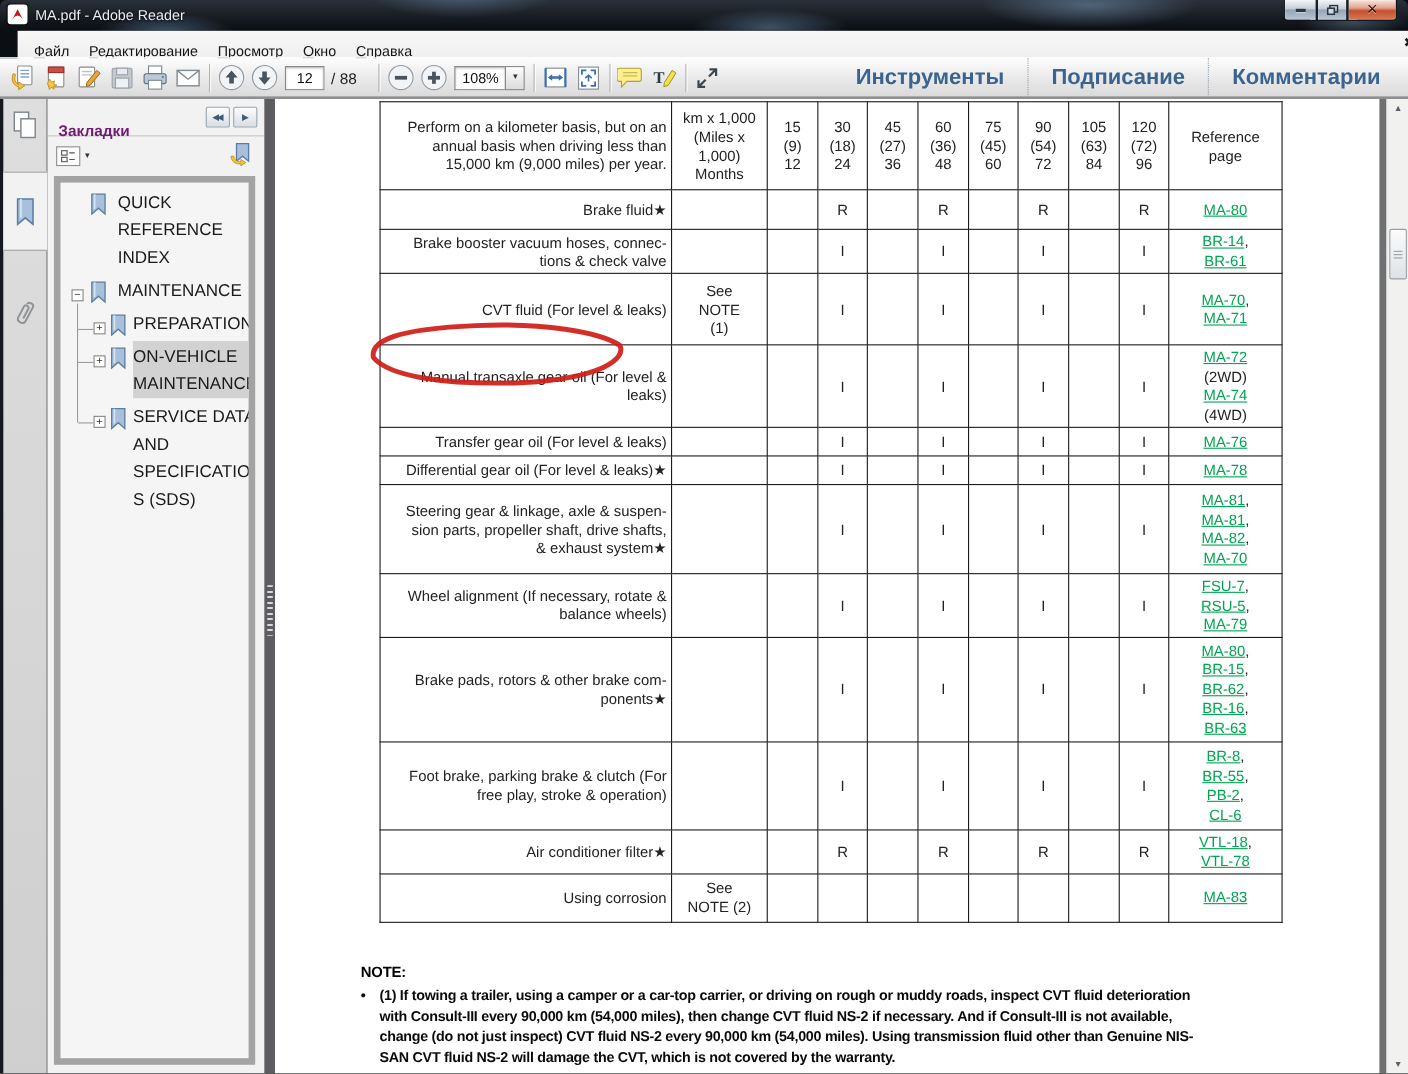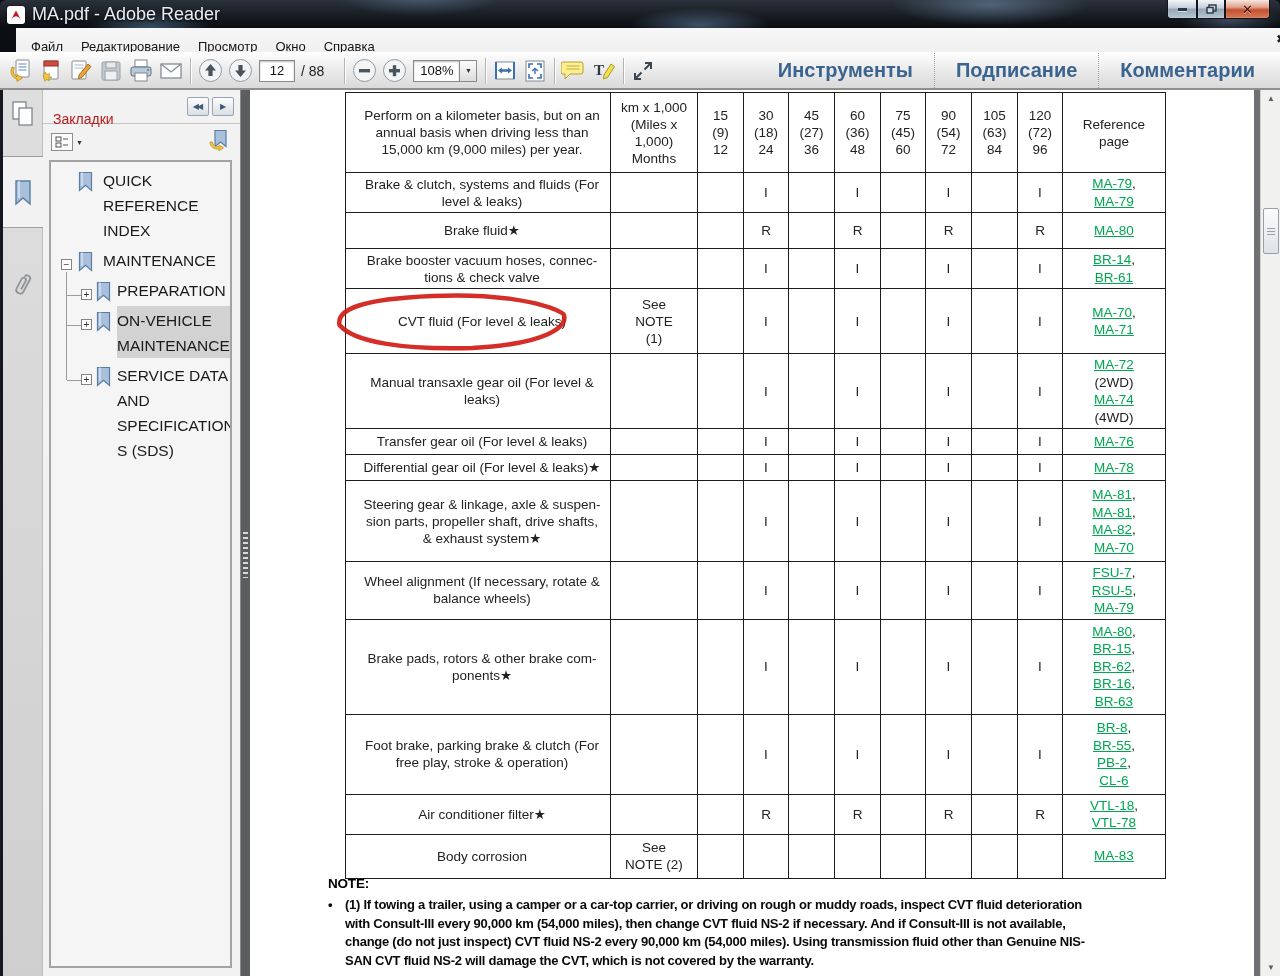--- a/index.html
+++ b/index.html
@@ -11,21 +11,21 @@
     background:
       radial-gradient(90px 26px at 150px 30px, rgba(120,170,220,.45), transparent 70%),
       radial-gradient(120px 30px at 420px -5px, rgba(140,180,225,.35), transparent 70%),
       radial-gradient(100px 24px at 700px 25px, rgba(130,175,220,.40), transparent 70%),
       radial-gradient(140px 30px at 990px 5px, rgba(150,190,230,.38), transparent 70%),
       radial-gradient(70px 22px at 1230px 20px, rgba(150,190,230,.30), transparent 70%),
       linear-gradient(#2a313a, #0a0d11);
     border-radius:6px 6px 0 0; }
   .title-left { position:absolute; left:7px; top:4px; display:flex; align-items:center; gap:7px; }
   .app-icon { width:18px; height:18px; background:#fff; border-radius:3px; display:flex; align-items:center; justify-content:center; box-shadow:0 0 2px #000; }
-  .title-text { color:#e9edf2; font-size:18px; text-shadow:0 1px 2px #000; }
+  .title-text { color:#e9edf2; font-size:13px; text-shadow:0 1px 2px #000; }
   .win-buttons { position:absolute; right:10px; top:0; display:flex; }
   .win-btn { height:19px; border:1px solid #11151b; border-top:none; display:flex; align-items:center; justify-content:center;
     background:linear-gradient(#f3f6f9,#c3cdd8 45%,#93a5b6 50%,#b9c6d2); box-shadow:inset 0 0 1px #fff; }
   .win-btn.min { width:30px; border-radius:0 0 0 4px; }
   .win-btn.max { width:28px; }
   .win-btn.close { width:45px; border-radius:0 0 4px 0;
     background:linear-gradient(#f7e6df,#e2a28c 40%,#c4502f 55%,#d67a56); }
   .glyph-min { width:9px; height:3px; background:#2c3744; box-shadow:0 1px 0 rgba(255,255,255,.6); }
   .glyph-close { color:#3c120a; font-weight:bold; font-size:13px; text-shadow:0 1px 0 rgba(255,255,255,.5); }
 
@@ -59,30 +59,30 @@
   .win-edge { width:3px; background:#15181d; }
   .iconstrip { width:40px; background:linear-gradient(#dedede,#cfcfcf); border-right:1px solid #bdbdbd; position:relative; }
   .strip-btn { width:40px; display:flex; align-items:center; justify-content:center; }
   .strip-pages { height:44px; padding-top:4px; }
   .strip-bookmark-tab { position:absolute; top:66px; left:0; width:40px; height:72px; background:#f2f2f2;
     border-top:1px solid #9e9e9e; border-bottom:1px solid #9e9e9e; display:flex; align-items:center; justify-content:center; }
   .strip-clip { position:absolute; top:172px; left:0; width:40px; height:48px; display:flex; align-items:center; justify-content:center; }
 
   .panel { width:197px; background:#f2f2f2; display:flex; flex-direction:column; }
   .panel-header { height:34px; display:flex; align-items:center; padding:0 6px 0 10px; border-bottom:1px solid #c6c6c6; }
-  .panel-title { font-size:14px; font-weight:normal; color:#b91c1c; flex:1;margin-top:24px; }
+  .panel-title { font-size:14px; font-weight:bold; color:#701a75; flex:1;margin-top:24px; }
   .panel-hbtn { width:22px; height:19px; margin-left:3px; border:1px solid #97a5b2; border-radius:2px;
     background:linear-gradient(#fdfdfd,#d8dee4); display:flex; align-items:center; justify-content:center;
     font-size:8px; color:#3f5a74; letter-spacing:-2px; padding-right:2px; }
   .panel-toolbar { height:36px; display:flex; align-items:center; padding:0 10px 0 8px; }
   .opt-btn { display:flex; align-items:center; gap:3px; }
   .opt-square { width:22px; height:18px; border:1px solid #8d8d8d; background:#fcfcfc; display:flex; align-items:center; justify-content:center; }
   .opt-caret { font-size:7px; color:#333; }
   .panel-spacer { flex:1; }
-  .tree-box { flex:1; margin:0 8px 8px 6px; border:2px solid #a3a3a3; background:#f5f5f5; position:relative; overflow:hidden; padding-top:4px; }
+  .tree-box { flex:1; margin:0 8px 8px 6px; border:6px solid #a3a3a3; background:#f5f5f5; position:relative; overflow:hidden; padding-top:4px; }
 
   .bm-row { position:relative; margin-bottom:3px; min-height:26px; }
   .bm-exp { position:absolute; width:11px; height:11px; top:13px; border:1px solid #848484; background:#fff;
     font-size:10px; line-height:9px; text-align:center; color:#333; z-index:2; }
   .lvl0 .bm-exp { left:10px; } .lvl1 .bm-exp { left:30px; }
   .bm-ic { position:absolute; top:5px; } .lvl0 .bm-ic { left:26px; } .lvl1 .bm-ic { left:44px; }
   .bm-label { font-size:15.5px; color:#1a1a1a; line-height:25px; white-space:pre-line; padding-top:2px; }
   .lvl0 .bm-label { margin-left:52px; width:138px; } .lvl1 .bm-label { margin-left:66px; width:126px; }
   .bm-label.sel { background:#d2d2d2; }
   .bm-vline { position:absolute; width:1px; background:#9b9b9b; left:15px; z-index:1; }
@@ -101,21 +101,21 @@
     color:#5a5f66; font-size:8px; }
   .sb-up { top:0; } .sb-down { bottom:0; }
   .sb-thumb { position:absolute; left:2px; top:118px; width:16px; height:46px; border:1px solid #9aa0a6; border-radius:2px;
     background:linear-gradient(#fbfbfb,#dfe2e5); display:flex; flex-direction:column; align-items:center; justify-content:center; gap:2px; }
   .sb-thumb i { display:block; width:8px; height:1px; background:#9aa0a6; }
 
   
   .mtable { position:absolute; left:95px; top:2px; border-collapse:collapse; table-layout:fixed;
     font-size:13.5px; color:#222; line-height:17px; }
   .mtable td { border:1px solid #1c1c1c; vertical-align:middle; padding:2px 4px; }
-  .c-item { text-align:center; padding-left:12px !important; white-space:pre-line; }
+  .c-item { text-align:right; padding-left:12px !important; white-space:pre-line; }
   .c-note, .c-mark, .c-colh, .c-ref { text-align:center; white-space:pre-line; }
   .ref-line { line-height:17.5px; }
   .ref-link { color:#00a651; text-decoration:underline; cursor:pointer; }
   .ref-sep { color:#222; }
 
   
   .note-wrap { position:absolute; left:95px; top:786px; width:860px; margin-left:-45px; }
   .note-label { font-size:13.5px; font-weight:bold; color:#000; margin-left:28px; letter-spacing:-.2px; }
   .note-item { position:relative; margin-top:5px; padding-left:45px; font-size:13px; font-weight:bold; color:#0a0a0a;
     line-height:18.5px; white-space:pre-line; letter-spacing:-.25px; }
@@ -444,34 +444,20 @@
 72</td>
                   <td class="c-colh">105
 (63)
 84</td>
                   <td class="c-colh">120
 (72)
 96</td>
                   <td class="c-colh">Reference
 page</td>
                 </tr>
-                <tr style="height: 39px;">
-                  <td class="c-item">Brake &amp; clutch, systems and fluids (For
-level &amp; leaks)</td>
-                  <td class="c-note"></td>
-                  <td class="c-mark"></td>
-                  <td class="c-mark">I</td>
-                  <td class="c-mark"></td>
-                  <td class="c-mark">I</td>
-                  <td class="c-mark"></td>
-                  <td class="c-mark">I</td>
-                  <td class="c-mark"></td>
-                  <td class="c-mark">I</td>
-                  <td class="c-ref"><div class="ref-line"><a class="ref-link">MA-79</a><span class="ref-sep">,</span></div><div class="ref-line"><a class="ref-link">MA-79</a></div></td>
-                </tr>
                 <tr style="height: 36px;">
                   <td class="c-item">Brake fluid★</td>
                   <td class="c-note"></td>
                   <td class="c-mark"></td>
                   <td class="c-mark">R</td>
                   <td class="c-mark"></td>
                   <td class="c-mark">R</td>
                   <td class="c-mark"></td>
                   <td class="c-mark">R</td>
                   <td class="c-mark"></td>
@@ -611,21 +597,21 @@
                   <td class="c-mark">R</td>
                   <td class="c-mark"></td>
                   <td class="c-mark">R</td>
                   <td class="c-mark"></td>
                   <td class="c-mark">R</td>
                   <td class="c-mark"></td>
                   <td class="c-mark">R</td>
                   <td class="c-ref"><div class="ref-line"><a class="ref-link">VTL-18</a><span class="ref-sep">,</span></div><div class="ref-line"><a class="ref-link">VTL-78</a></div></td>
                 </tr>
                 <tr style="height: 44px;">
-                  <td class="c-item">Body corrosion</td>
+                  <td class="c-item">Using corrosion</td>
                   <td class="c-note">See
 NOTE (2)</td>
                   <td class="c-mark"></td>
                   <td class="c-mark"></td>
                   <td class="c-mark"></td>
                   <td class="c-mark"></td>
                   <td class="c-mark"></td>
                   <td class="c-mark"></td>
                   <td class="c-mark"></td>
                   <td class="c-mark"></td>

